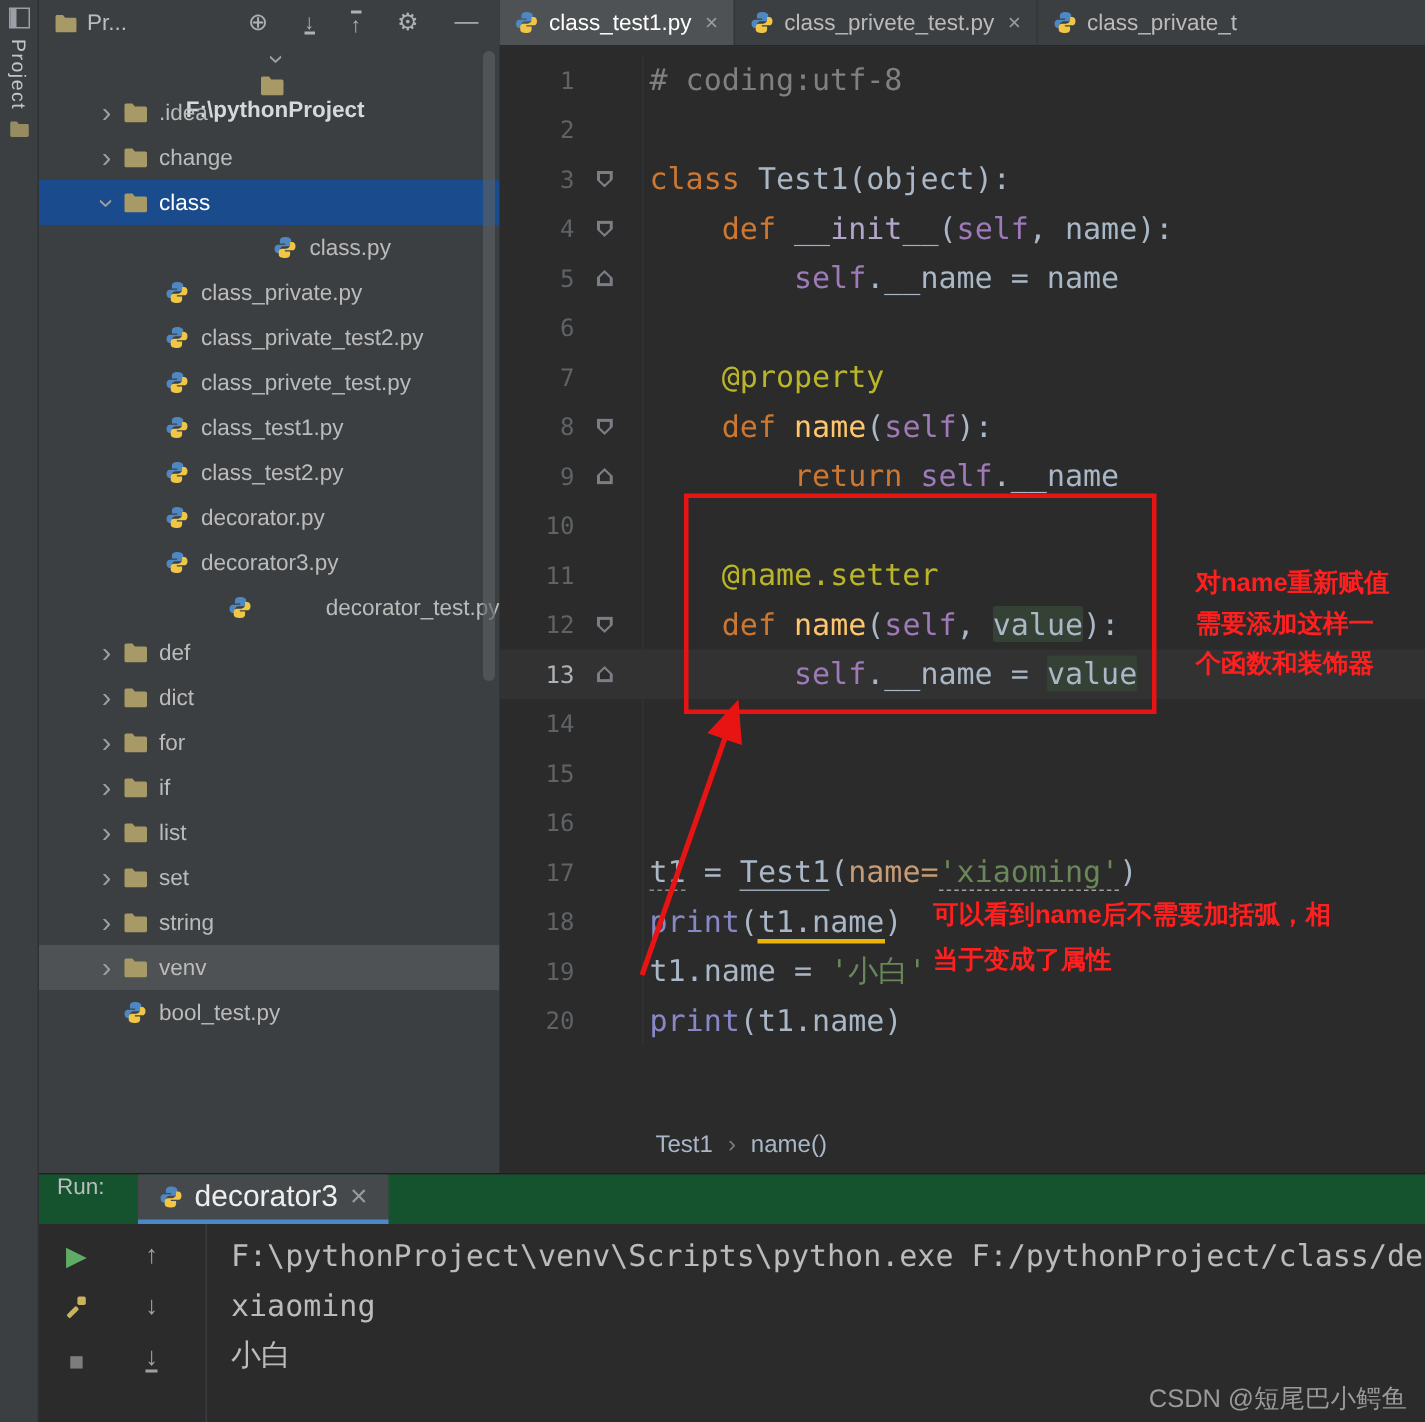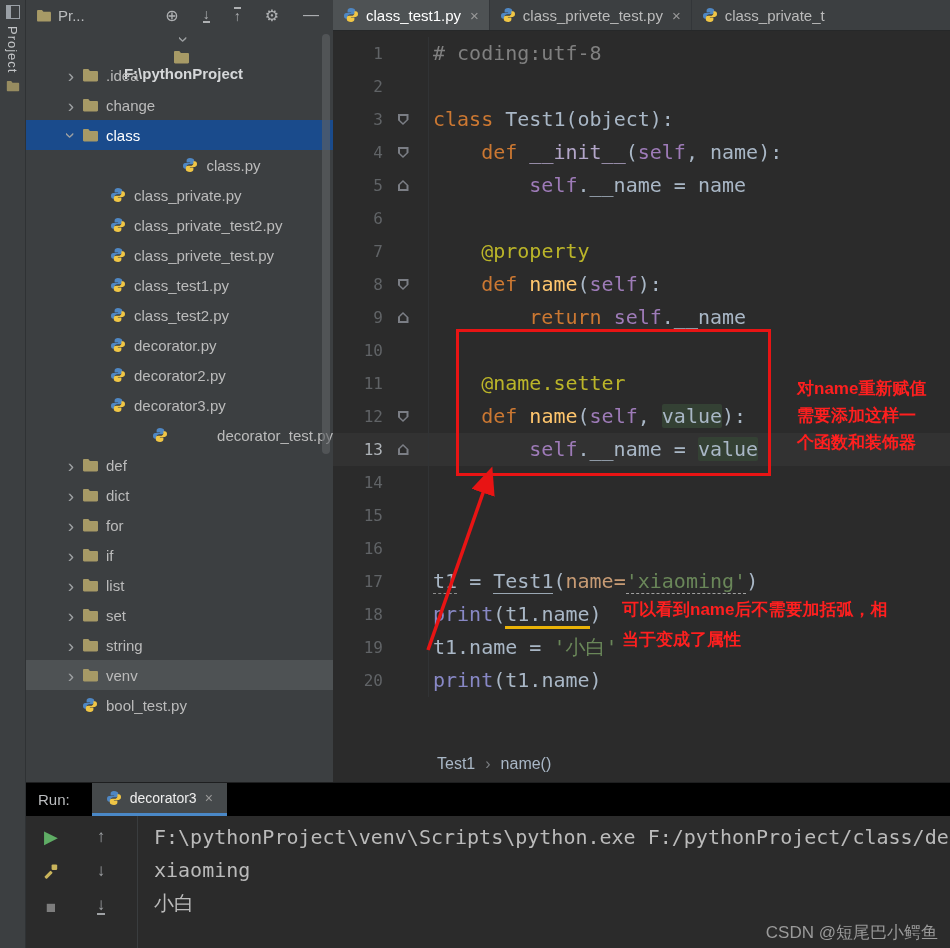--- a/index.html
+++ b/index.html
@@ -66,23 +66,23 @@
   .seg-def{color:#a9b7c6}
   .seg-hl{color:#a9b7c6;background:#344134;border-radius:2px}
   .seg-udash{color:#a9b7c6;border-bottom:1px dashed #8c8c8c}
   .seg-usolid{color:#a9b7c6;border-bottom:1px solid #9aa7b3}
   .seg-redu{color:#a9b7c6;border-bottom:3px solid #eab308}
   .breadcrumb{height:36px;flex:none;display:flex;align-items:center;padding-left:104px;gap:10px;color:#a9b7c6;font-size:16px}
   .breadcrumb .sep{color:#7a7d80}
 
   
   .run-panel{position:absolute;left:26px;top:782px;right:0;height:166px;display:flex;flex-direction:column;background:#2b2b2b;border-top:1px solid #1e1f20;z-index:2}
-  .run-header{height:33px;flex:none;background:#000000;display:flex;align-items:center}
+  .run-header{height:33px;flex:none;background:#14532d;display:flex;}
   .run-label{color:#bbbdbf;font-size:15px;margin:0 22px 0 12px}
-  .run-tab{display:flex;align-items:center;gap:8px;height:100%;padding:0 14px;background:#45494b;border-bottom:3px solid #4a88c7;box-sizing:border-box;color:#eeeeee;font-size:14px}
+  .run-tab{display:flex;align-items:center;gap:8px;height:100%;padding:0 14px;background:#45494b;border-bottom:3px solid #4a88c7;box-sizing:border-box;color:#eeeeee;font-size:20px}
   .run-tab .x{color:#9a9a9a}
   .run-body{flex:1;display:flex;position:relative;overflow:hidden}
   .run-toolbar{width:112px;flex:none;display:flex;border-right:1px solid #3a3d3f;padding-top:12px;box-sizing:border-box}
   .rt-col{width:50px;display:flex;flex-direction:column;align-items:center;gap:17px}
   .rt-icon{font-size:17px;color:#9fa2a5;line-height:1}
   .rt-icon.play{color:#5fad65;font-size:18px}
   .rt-icon.stop{color:#7d7d7d}
   .rt-icon.scrollend{border-bottom:2px solid #9fa2a5}
   .console{flex:1;min-width:0;font:20px/33px "DejaVu Sans Mono",monospace;color:#bbbbbb;padding:5px 0 0 16px;overflow:hidden}
   .cline{height:33px;white-space:pre}
@@ -224,30 +224,20 @@
         </div>
         <div class="tree-row" style="padding-left: 64px;">
           <span class="arrow"></span>
           <span class="ticon">
             <svg width="16" height="16" viewBox="0 0 16 16">
               <path fill="#4f87c3" d="M7.9 1C5.9 1 4.6 1.9 4.6 3.4v2h3.5v.7H3.3C1.8 6.1 1 7.2 1 8.9c0 1.6.8 2.8 2.3 2.8h1.3V9.8c0-1.5 1.2-2.6 2.7-2.6h2.8c1.2 0 2.1-.9 2.1-2.1V3.4C12.2 1.9 10.4 1 7.9 1z"></path>
               <path fill="#f0c646" d="M8.1 15c2 0 3.3-.9 3.3-2.4v-2H7.9v-.7h4.8c1.5 0 2.3-1.1 2.3-2.8 0-1.6-.8-2.8-2.3-2.8h-1.3v1.9c0 1.5-1.2 2.6-2.7 2.6H5.9c-1.2 0-2.1.9-2.1 2.1v1.7C3.8 14.1 5.6 15 8.1 15z"></path>
             </svg>
           </span>
           <span class="lbl">decorator.py</span>
-        </div>
-        <div class="tree-row" style="padding-left: 64px;">
-          <span class="arrow"></span>
-          <span class="ticon">
-            <svg width="16" height="16" viewBox="0 0 16 16">
-              <path fill="#4f87c3" d="M7.9 1C5.9 1 4.6 1.9 4.6 3.4v2h3.5v.7H3.3C1.8 6.1 1 7.2 1 8.9c0 1.6.8 2.8 2.3 2.8h1.3V9.8c0-1.5 1.2-2.6 2.7-2.6h2.8c1.2 0 2.1-.9 2.1-2.1V3.4C12.2 1.9 10.4 1 7.9 1z"></path>
-              <path fill="#f0c646" d="M8.1 15c2 0 3.3-.9 3.3-2.4v-2H7.9v-.7h4.8c1.5 0 2.3-1.1 2.3-2.8 0-1.6-.8-2.8-2.3-2.8h-1.3v1.9c0 1.5-1.2 2.6-2.7 2.6H5.9c-1.2 0-2.1.9-2.1 2.1v1.7C3.8 14.1 5.6 15 8.1 15z"></path>
-            </svg>
-          </span>
-          <span class="lbl">decorator2.py</span>
         </div>
         <div class="tree-row" style="padding-left: 64px;">
           <span class="arrow"></span>
           <span class="ticon">
             <svg width="16" height="16" viewBox="0 0 16 16">
               <path fill="#4f87c3" d="M7.9 1C5.9 1 4.6 1.9 4.6 3.4v2h3.5v.7H3.3C1.8 6.1 1 7.2 1 8.9c0 1.6.8 2.8 2.3 2.8h1.3V9.8c0-1.5 1.2-2.6 2.7-2.6h2.8c1.2 0 2.1-.9 2.1-2.1V3.4C12.2 1.9 10.4 1 7.9 1z"></path>
               <path fill="#f0c646" d="M8.1 15c2 0 3.3-.9 3.3-2.4v-2H7.9v-.7h4.8c1.5 0 2.3-1.1 2.3-2.8 0-1.6-.8-2.8-2.3-2.8h-1.3v1.9c0 1.5-1.2 2.6-2.7 2.6H5.9c-1.2 0-2.1.9-2.1 2.1v1.7C3.8 14.1 5.6 15 8.1 15z"></path>
             </svg>
           </span>
           <span class="lbl">decorator3.py</span>

